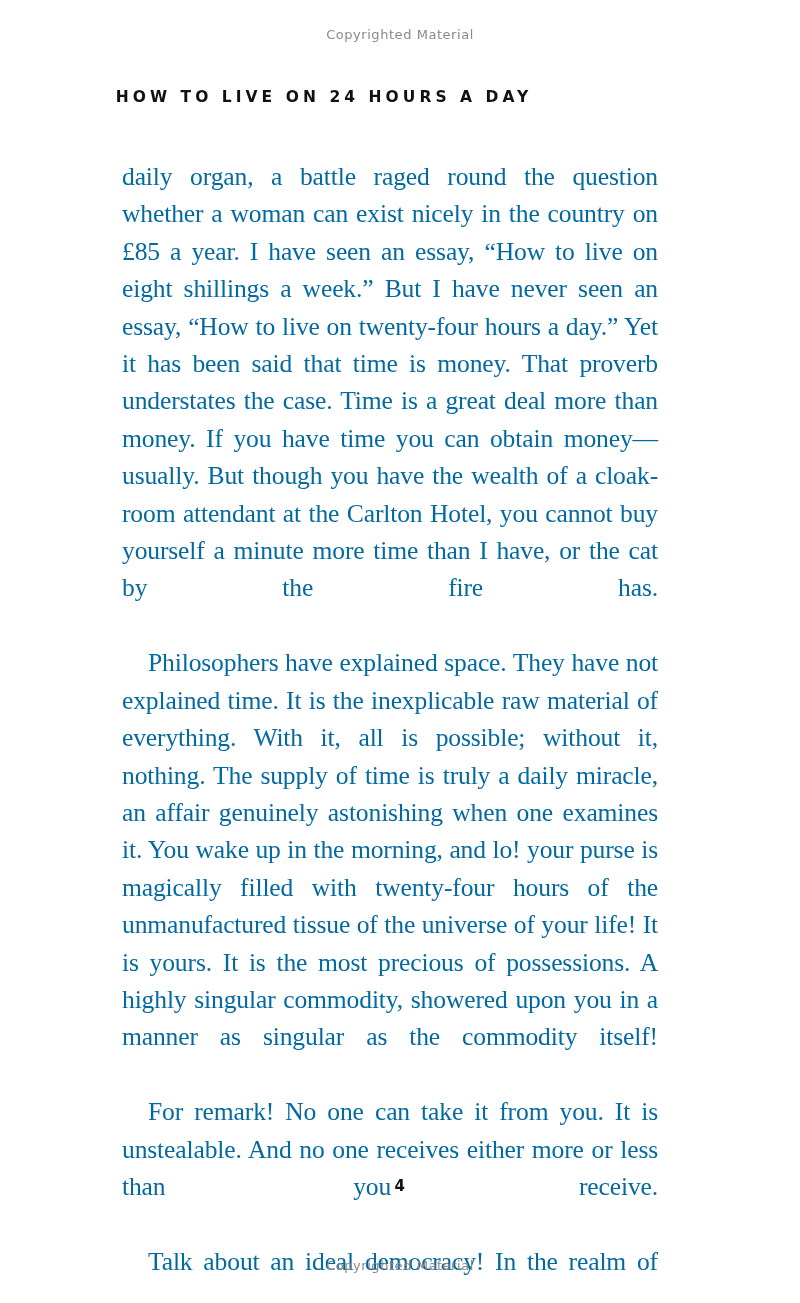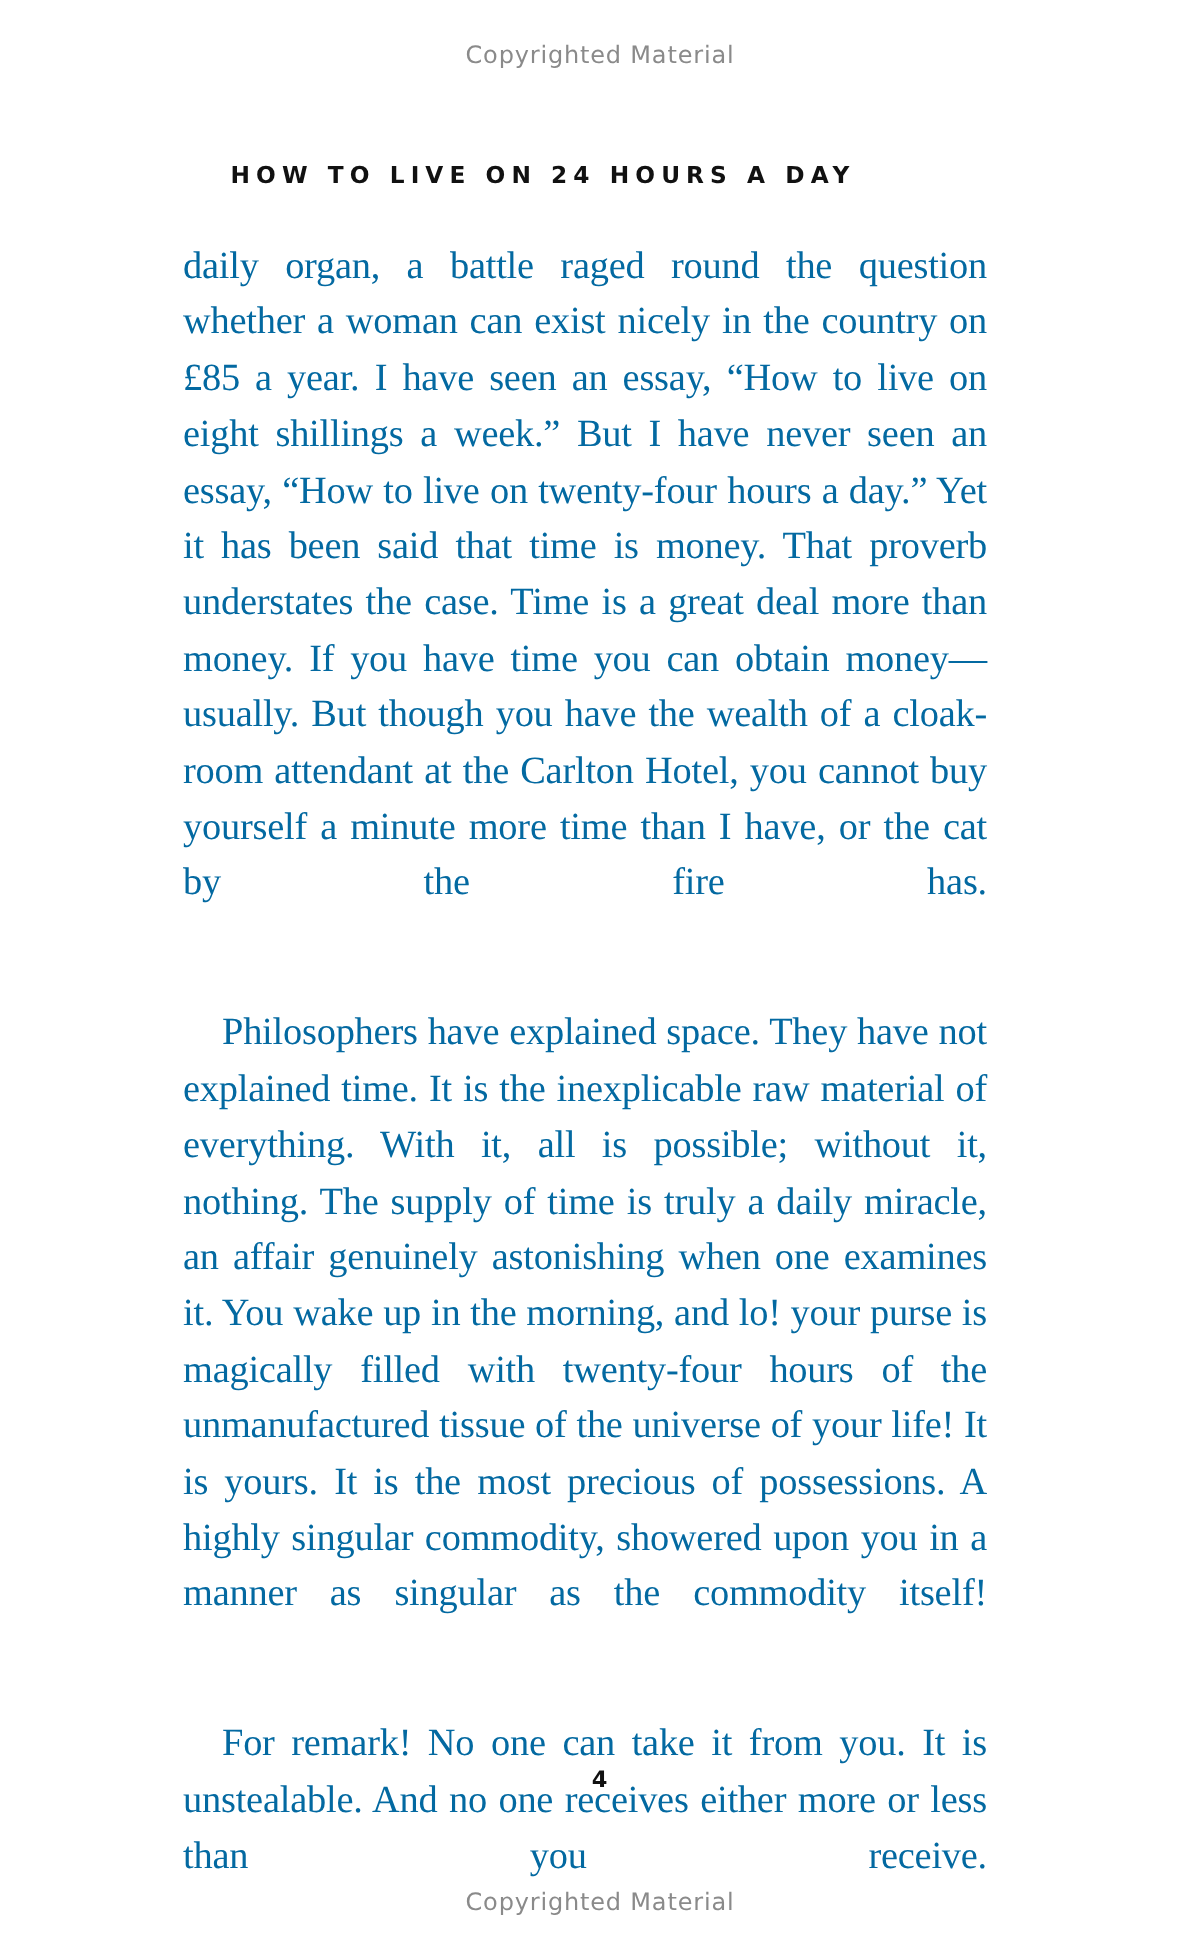--- a/index.html
+++ b/index.html
@@ -23,43 +23,42 @@
     box-sizing: border-box;
   }
 
   
   .watermark {
     position: absolute;
     left: 0;
     width: 800px;
     text-align: center;
     font-family: "DejaVu Sans", "Liberation Sans", sans-serif;
-    font-size: 16px;
+    font-size: 13px;
     letter-spacing: 0.55px;
     color: #8a8a8a;
     white-space: nowrap;
     user-select: none;
   }
   .watermark-top    { top: 27px; }
   .watermark-bottom { top: 1258px; }
 
   
   .running-head {
     position: absolute;
     left: 0;
-    top: 108px;
+    top: 88px;
     width: 648px;
     text-align: center;
     font-family: "DejaVu Sans", "Liberation Sans", sans-serif;
     font-weight: 700;
     font-size: 15.5px;
     letter-spacing: 4.05px;
     color: #111111;
     white-space: nowrap;
-    margin-left: 38px;
   }
 
   
   .textblock {
     position: absolute;
     left: 122px;
     top: 158px;
     width: 536px;
   }
 
@@ -76,21 +75,20 @@
     -webkit-font-smoothing: antialiased;
   }
   
   .para:after {
     content: "";
     display: inline-block;
     width: 100%;
   }
   .para.indent {
     text-indent: 26px;
-    margin-top: 25px;
   }
 
   
   .folio {
     position: absolute;
     left: 0;
     top: 1177px;
     width: 800px;
     text-align: center;
     font-family: "DejaVu Sans", "Liberation Sans", sans-serif;

